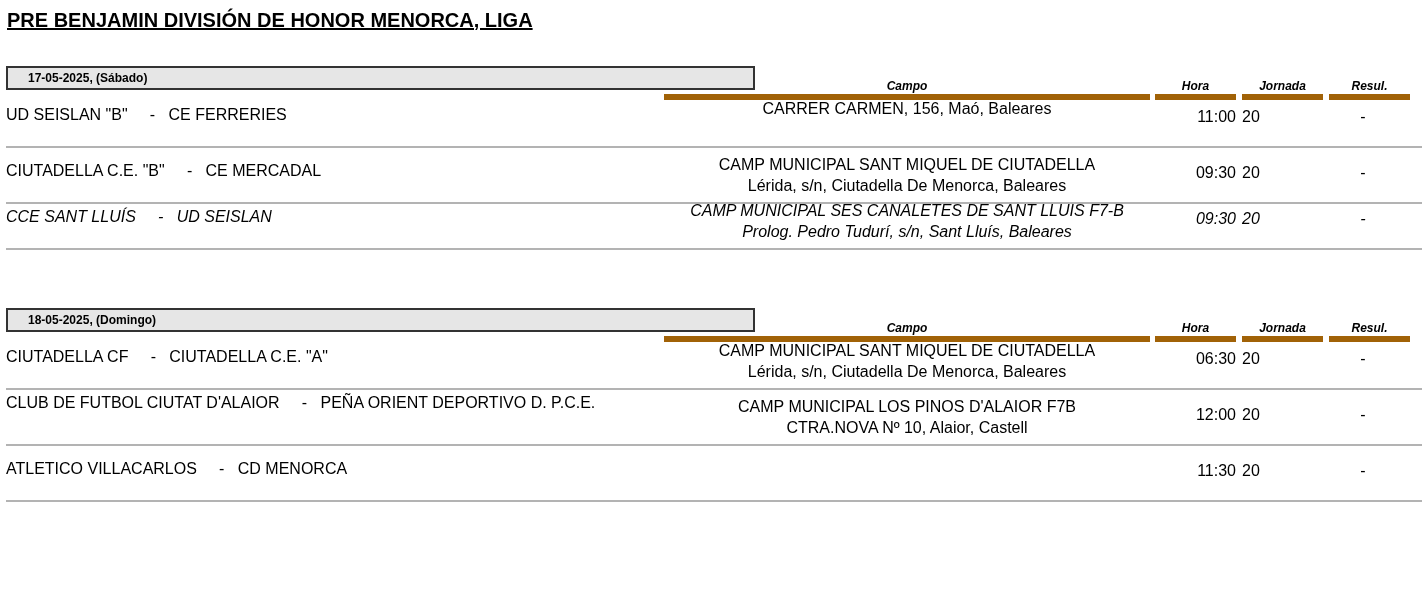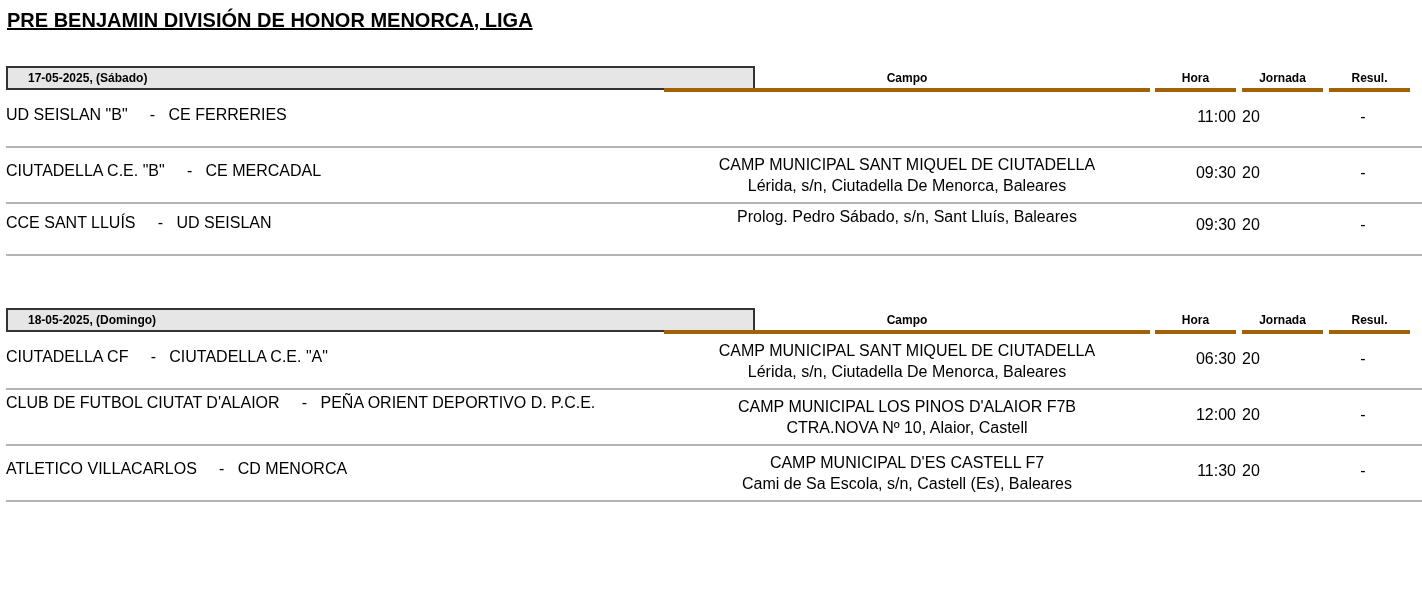--- a/index.html
+++ b/index.html
@@ -12,23 +12,23 @@
       font-size: 20px; font-weight: bold; letter-spacing: 0px; text-decoration: underline;
     }
     .section { position: absolute; left: 0; width: 1422px; }
     .date-box {
       position: absolute; left: 6px; top: 0; width: 749px; height: 24px;
       background: #e6e6e6; border: 2px solid #333;
       box-sizing: border-box;
       font-size: 12px; font-weight: bold; line-height: 20px; padding-left: 20px;
     }
     .hdr {
-      position: absolute; top: 2px; height: 24px;
+      position: absolute; top: 10px; height: 24px;
       font-size: 12px; font-weight: bold; text-align: center;
-      line-height: 20px; border-bottom: 4px solid #a16207; box-sizing: border-box;
+      line-height: 20px; border-bottom: 6px solid #a16207; box-sizing: border-box; font-style: italic;
     }
     .hdr.campo { left: 664px; width: 486px; }
     .hdr.hora { left: 1155px; width: 81px; }
     .hdr.jornada { left: 1242px; width: 81px; }
     .hdr.resul { left: 1329px; width: 81px; }
     .row {
       position: absolute; left: 6px; width: 1416px; height: 56px;
       border-bottom: 2px solid #b3b3b3; box-sizing: border-box;
     }
     .match {
@@ -51,41 +51,43 @@
 <div class="section" style="top:66px;">
   <div class="date-box">17-05-2025,  (Sábado)</div>
   <div class="hdr campo">Campo</div>
   <div class="hdr hora">Hora</div>
   <div class="hdr jornada">Jornada</div>
   <div class="hdr resul">Resul.</div>
 
   <div class="row" style="top:26px;">
     <div class="match">UD SEISLAN "B"     -   CE FERRERIES</div>
     <div class="field">
+      <div>CARRER CARMEN, 156, Maó, Baleares</div>
     </div>
     <div class="hora-v">11:00</div>
     <div class="jornada-v">20</div>
     <div class="resul-v">-</div>
   </div>
 
   <div class="row" style="top:82px;">
     <div class="match">CIUTADELLA C.E. "B"     -   CE MERCADAL</div>
     <div class="field">
       <div>CAMP MUNICIPAL SANT MIQUEL DE CIUTADELLA</div>
       <div>Lérida, s/n, Ciutadella De Menorca, Baleares</div>
     </div>
     <div class="hora-v">09:30</div>
     <div class="jornada-v">20</div>
     <div class="resul-v">-</div>
   </div>
 
-  <div class="row" style="top:134px;">
+  <div class="row" style="top:128px;font-style:italic;">
     <div class="match">CCE SANT LLUÍS     -   UD SEISLAN</div>
     <div class="field">
-      <div>Prolog. Pedro Sábado, s/n, Sant Lluís, Baleares</div>
+      <div>CAMP MUNICIPAL SES CANALETES DE SANT LLUIS F7-B</div>
+      <div>Prolog. Pedro Tudurí, s/n, Sant Lluís, Baleares</div>
     </div>
     <div class="hora-v">09:30</div>
     <div class="jornada-v">20</div>
     <div class="resul-v">-</div>
   </div>
 </div>
 
 <div class="section" style="top:308px;">
   <div class="date-box">18-05-2025,  (Domingo)</div>
   <div class="hdr campo">Campo</div>
@@ -110,21 +112,17 @@
       <div>CAMP MUNICIPAL LOS PINOS D'ALAIOR F7B</div>
       <div>CTRA.NOVA Nº 10, Alaior, Castell</div>
     </div>
     <div class="hora-v">12:00</div>
     <div class="jornada-v">20</div>
     <div class="resul-v">-</div>
   </div>
 
   <div class="row" style="top:138px;">
     <div class="match">ATLETICO VILLACARLOS     -   CD MENORCA</div>
-    <div class="field">
-      <div>CAMP MUNICIPAL D'ES CASTELL F7</div>
-      <div>Cami de Sa Escola, s/n, Castell (Es), Baleares</div>
-    </div>
     <div class="hora-v">11:30</div>
     <div class="jornada-v">20</div>
     <div class="resul-v">-</div>
   </div>
 </div>
 
 </body></html>

